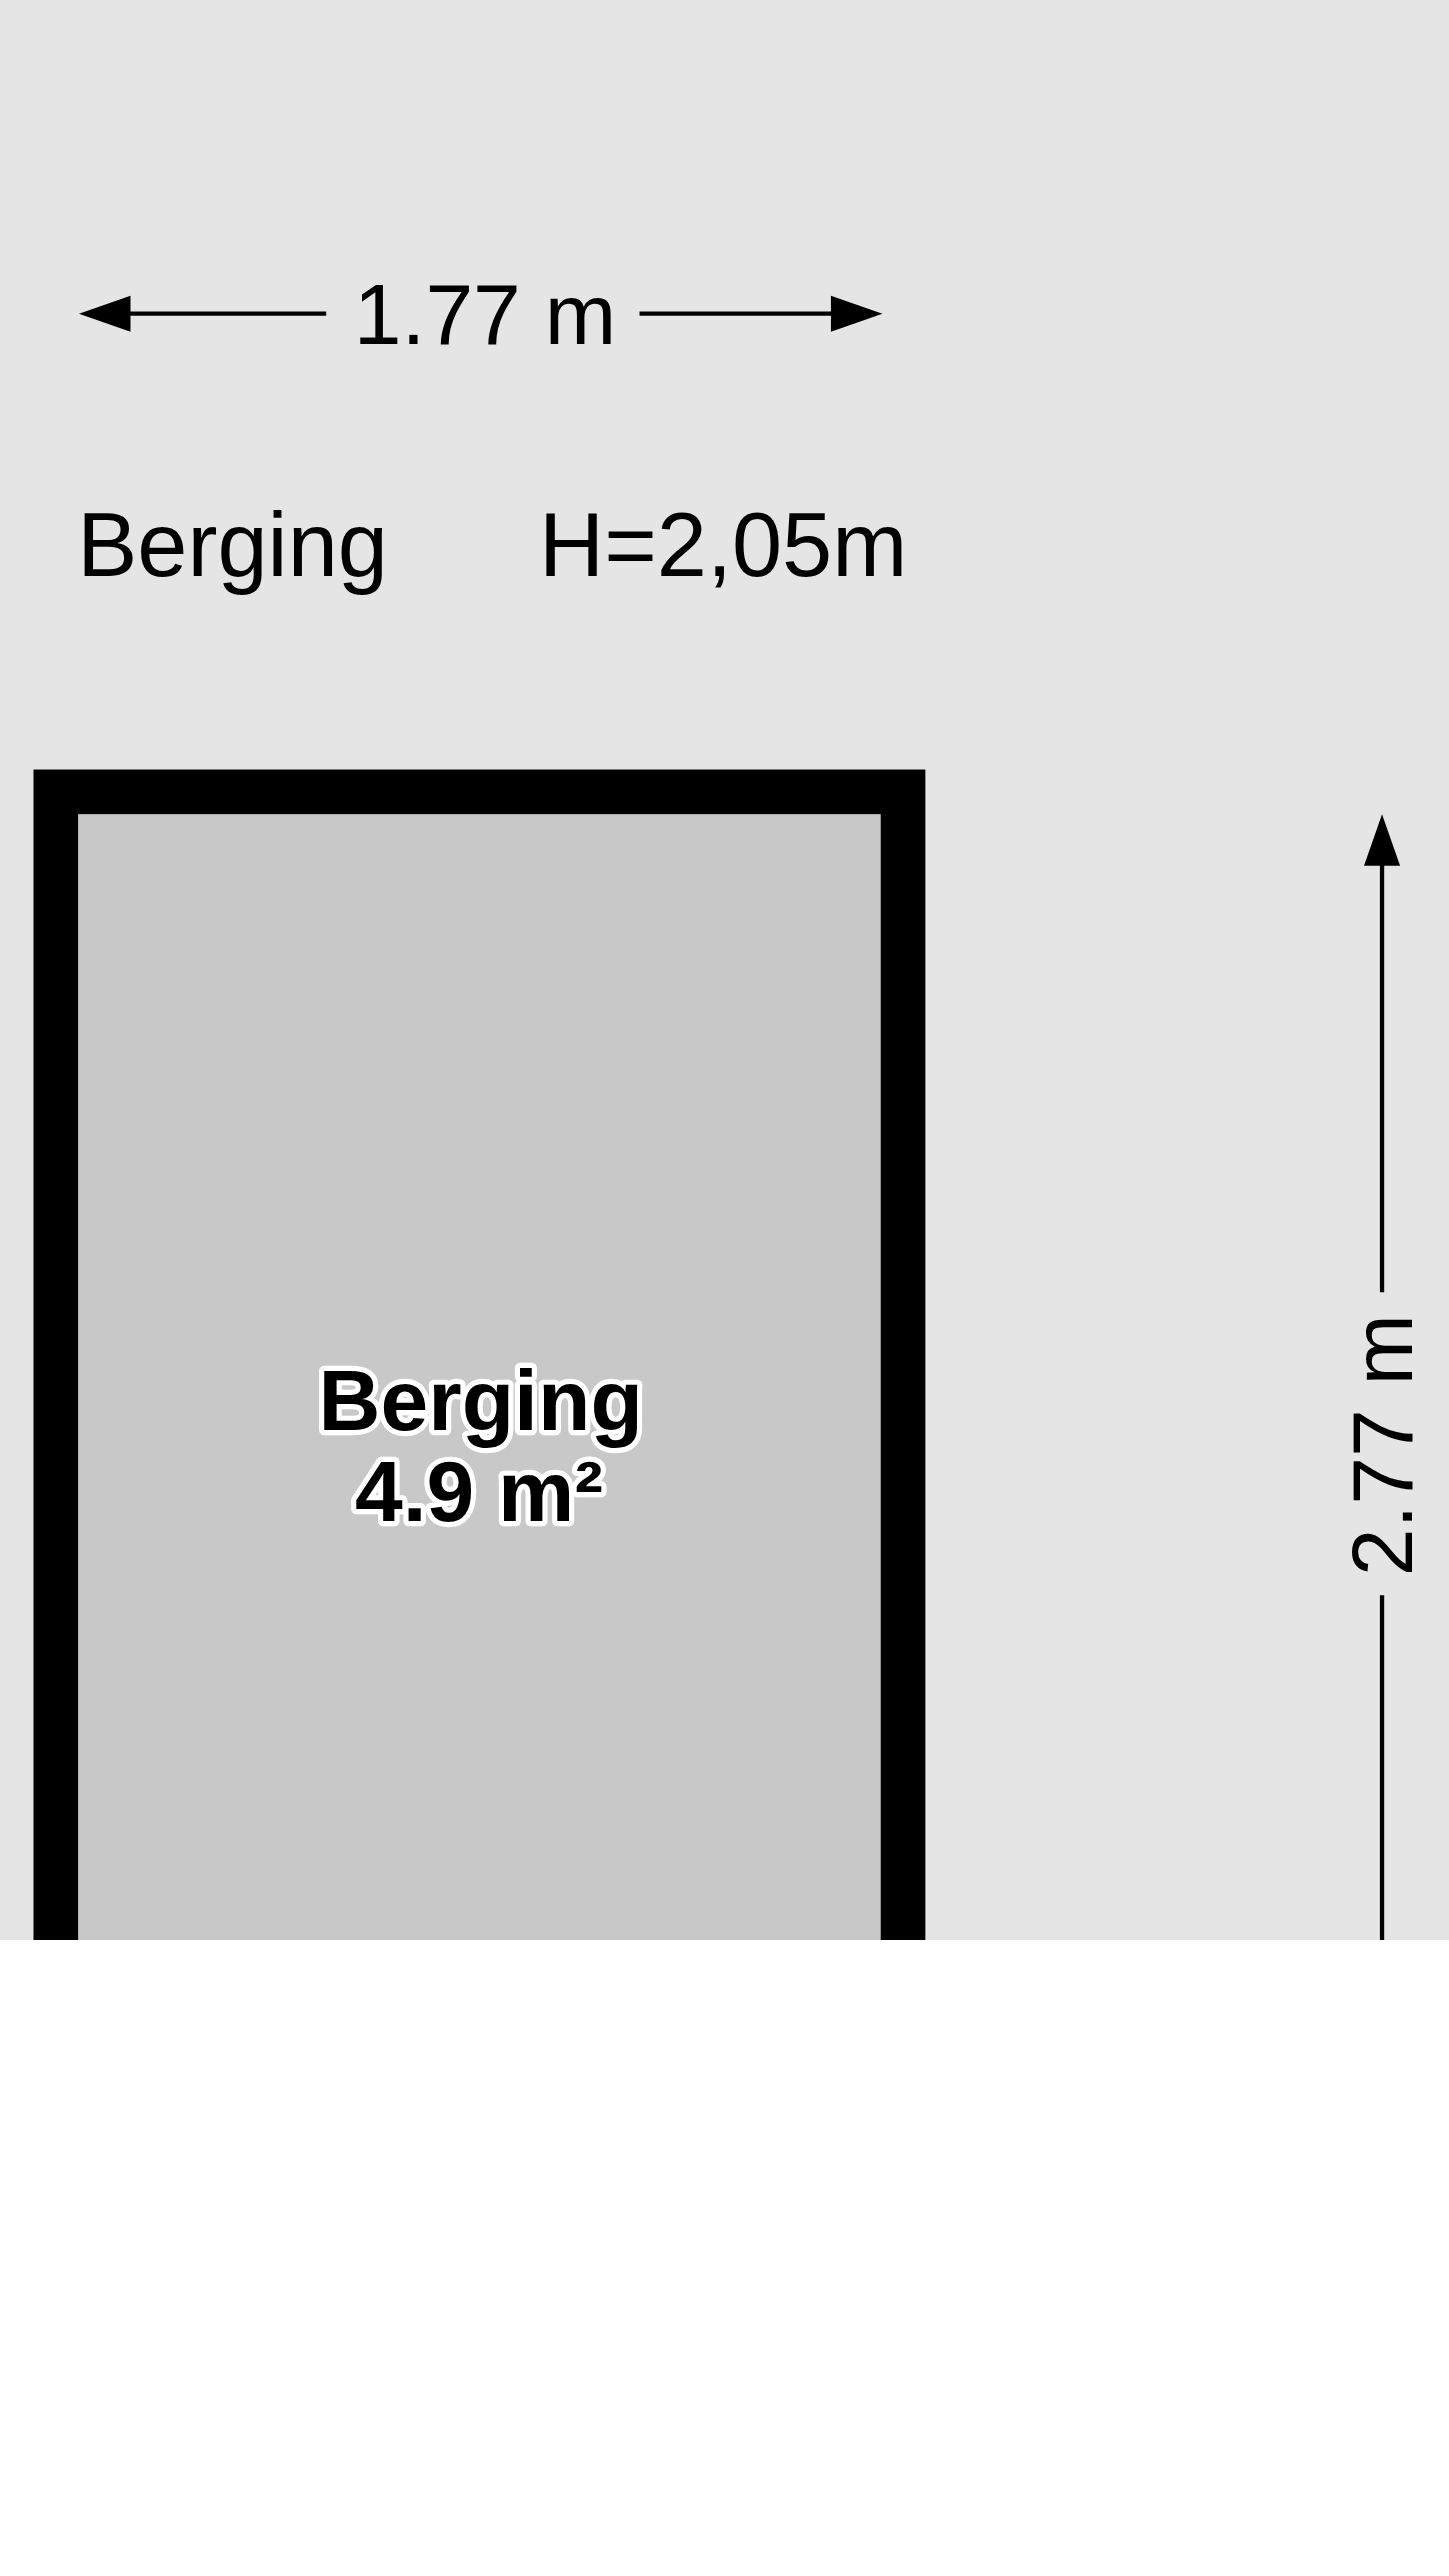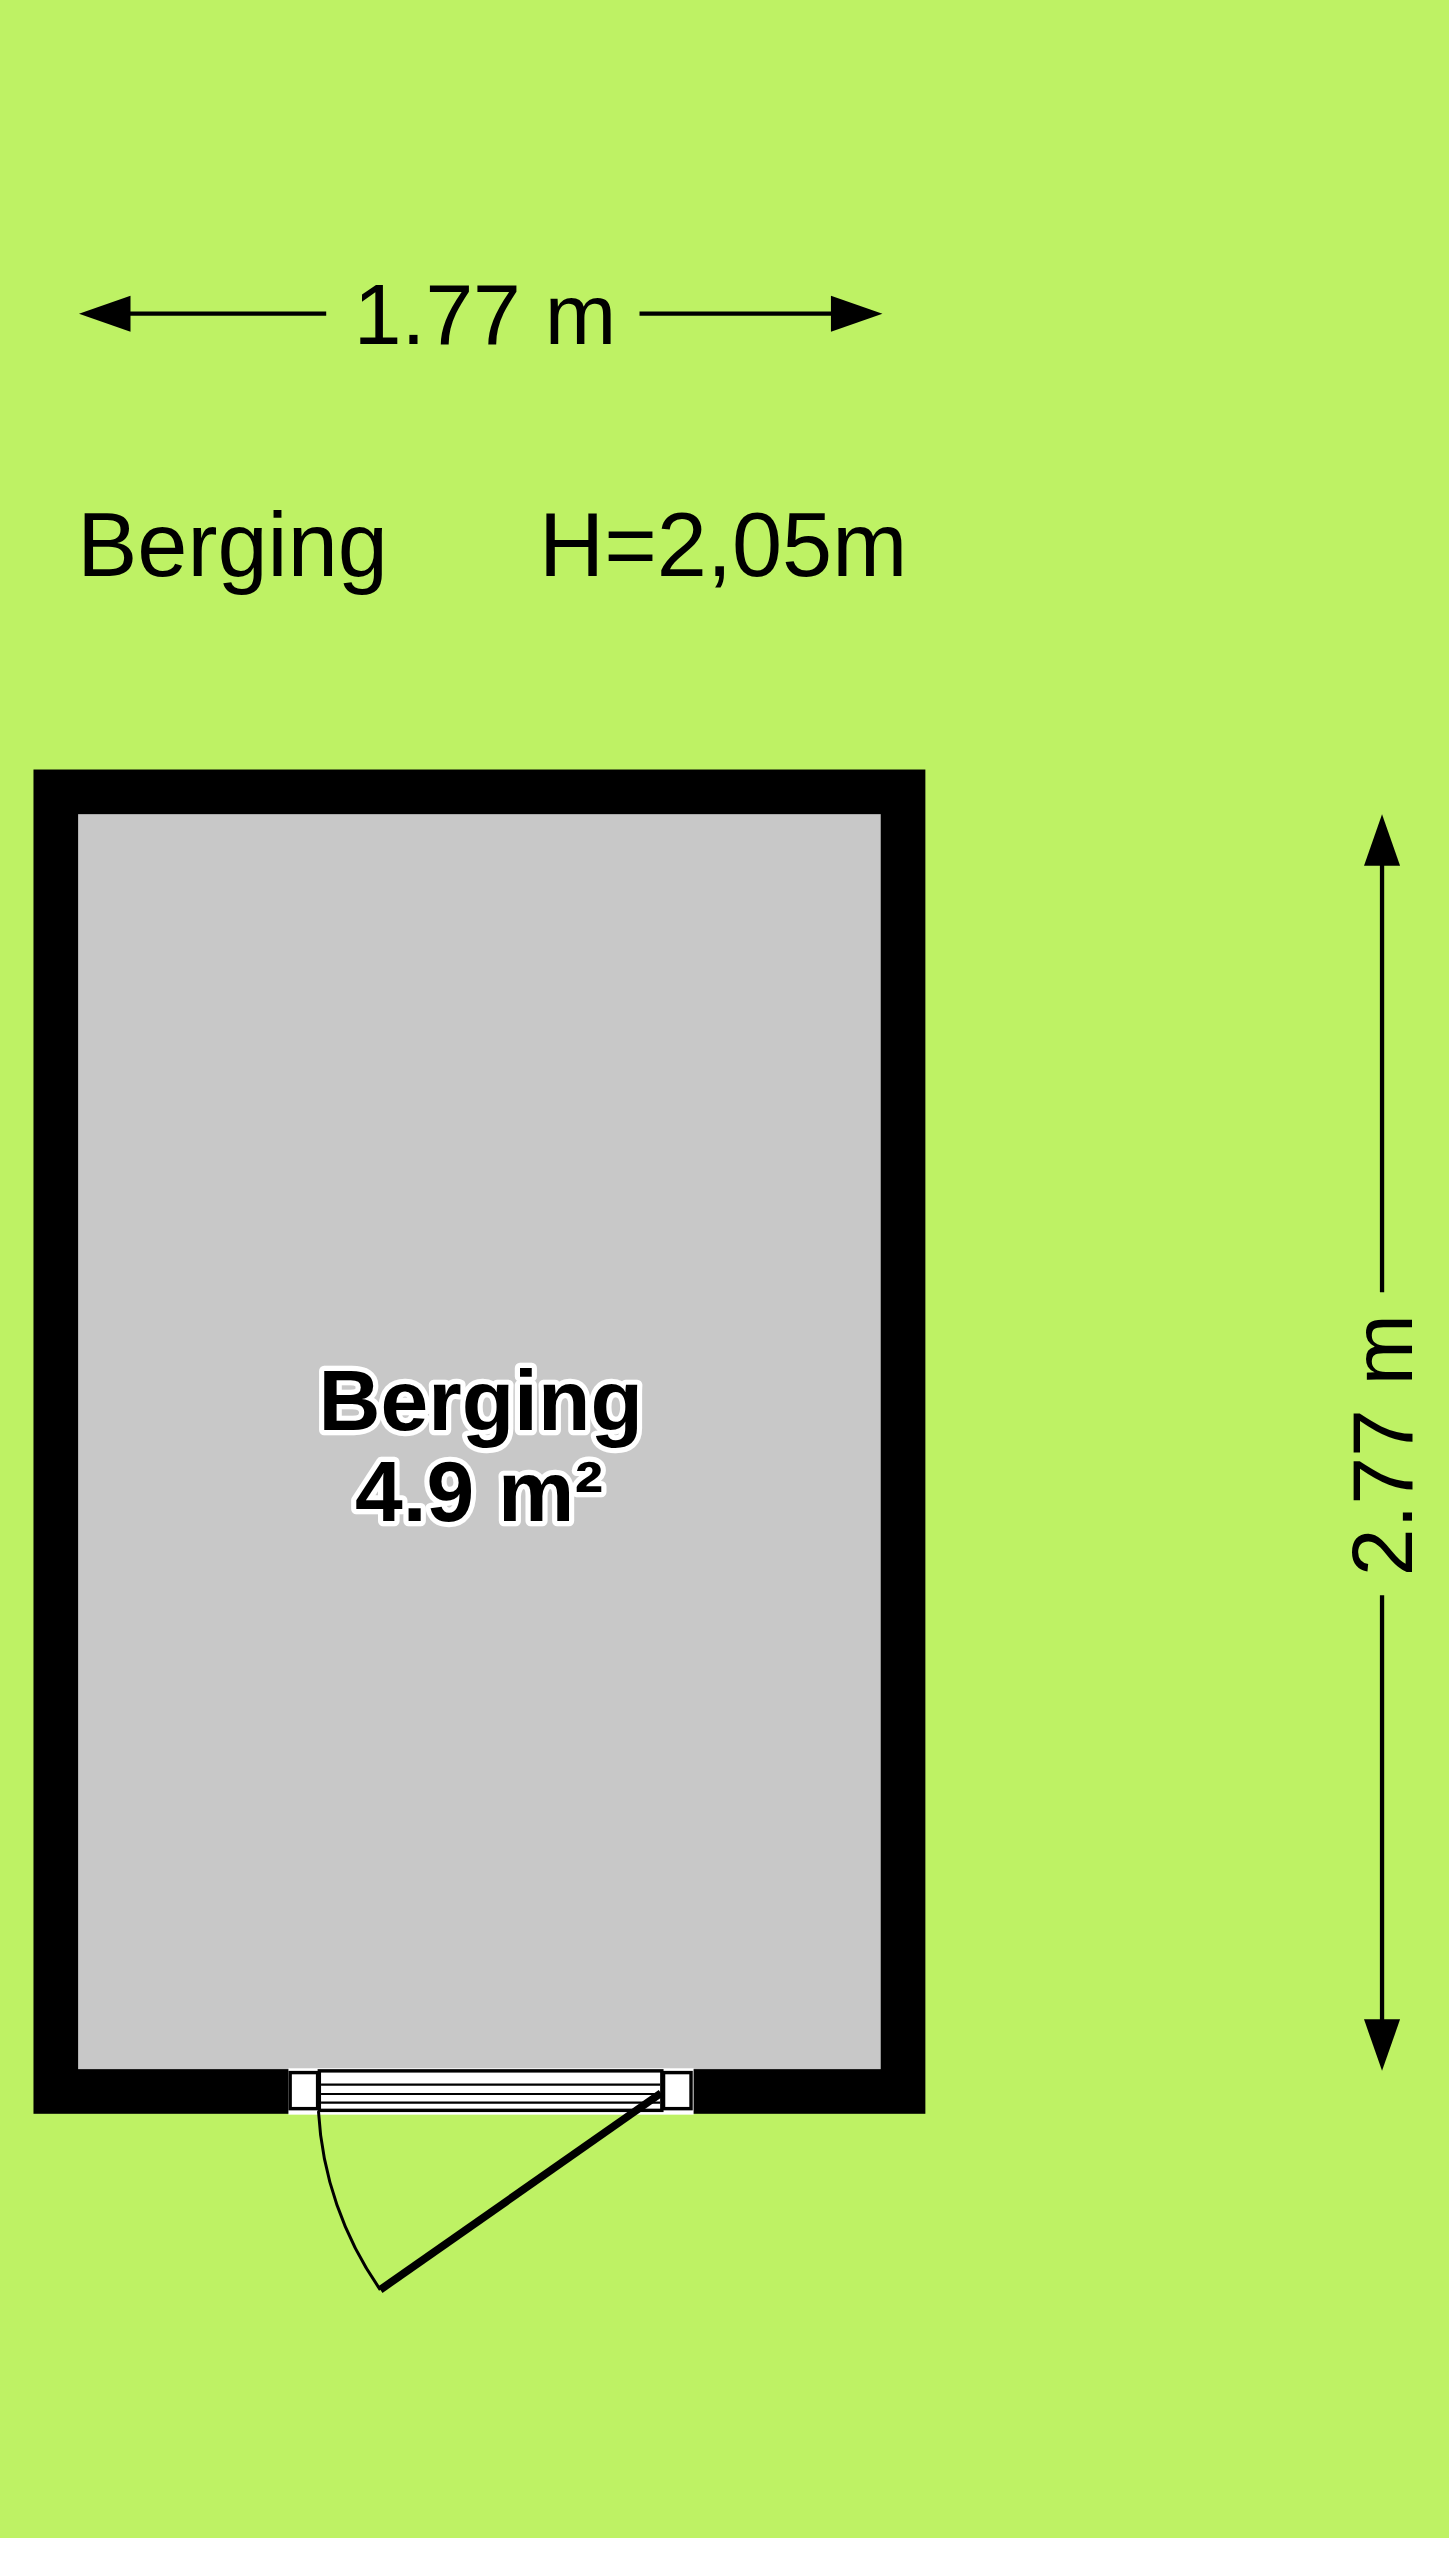--- a/index.html
+++ b/index.html
@@ -3,22 +3,22 @@
 <meta charset="utf-8">
 <style>
   html, body {
     margin: 0;
     padding: 0;
     background: #ffffff;
   }
   .canvas {
     position: relative;
     width: 1449px;
-    height: 2538px;
-    background: #bef264;
+    height: 1940px;
+    background: #e5e5e5;
     font-family: "Liberation Sans", sans-serif;
   }
   svg.plan {
     position: absolute;
     left: 0;
     top: 0;
     width: 1449px;
     height: 2576px;
     display: block;
   }

